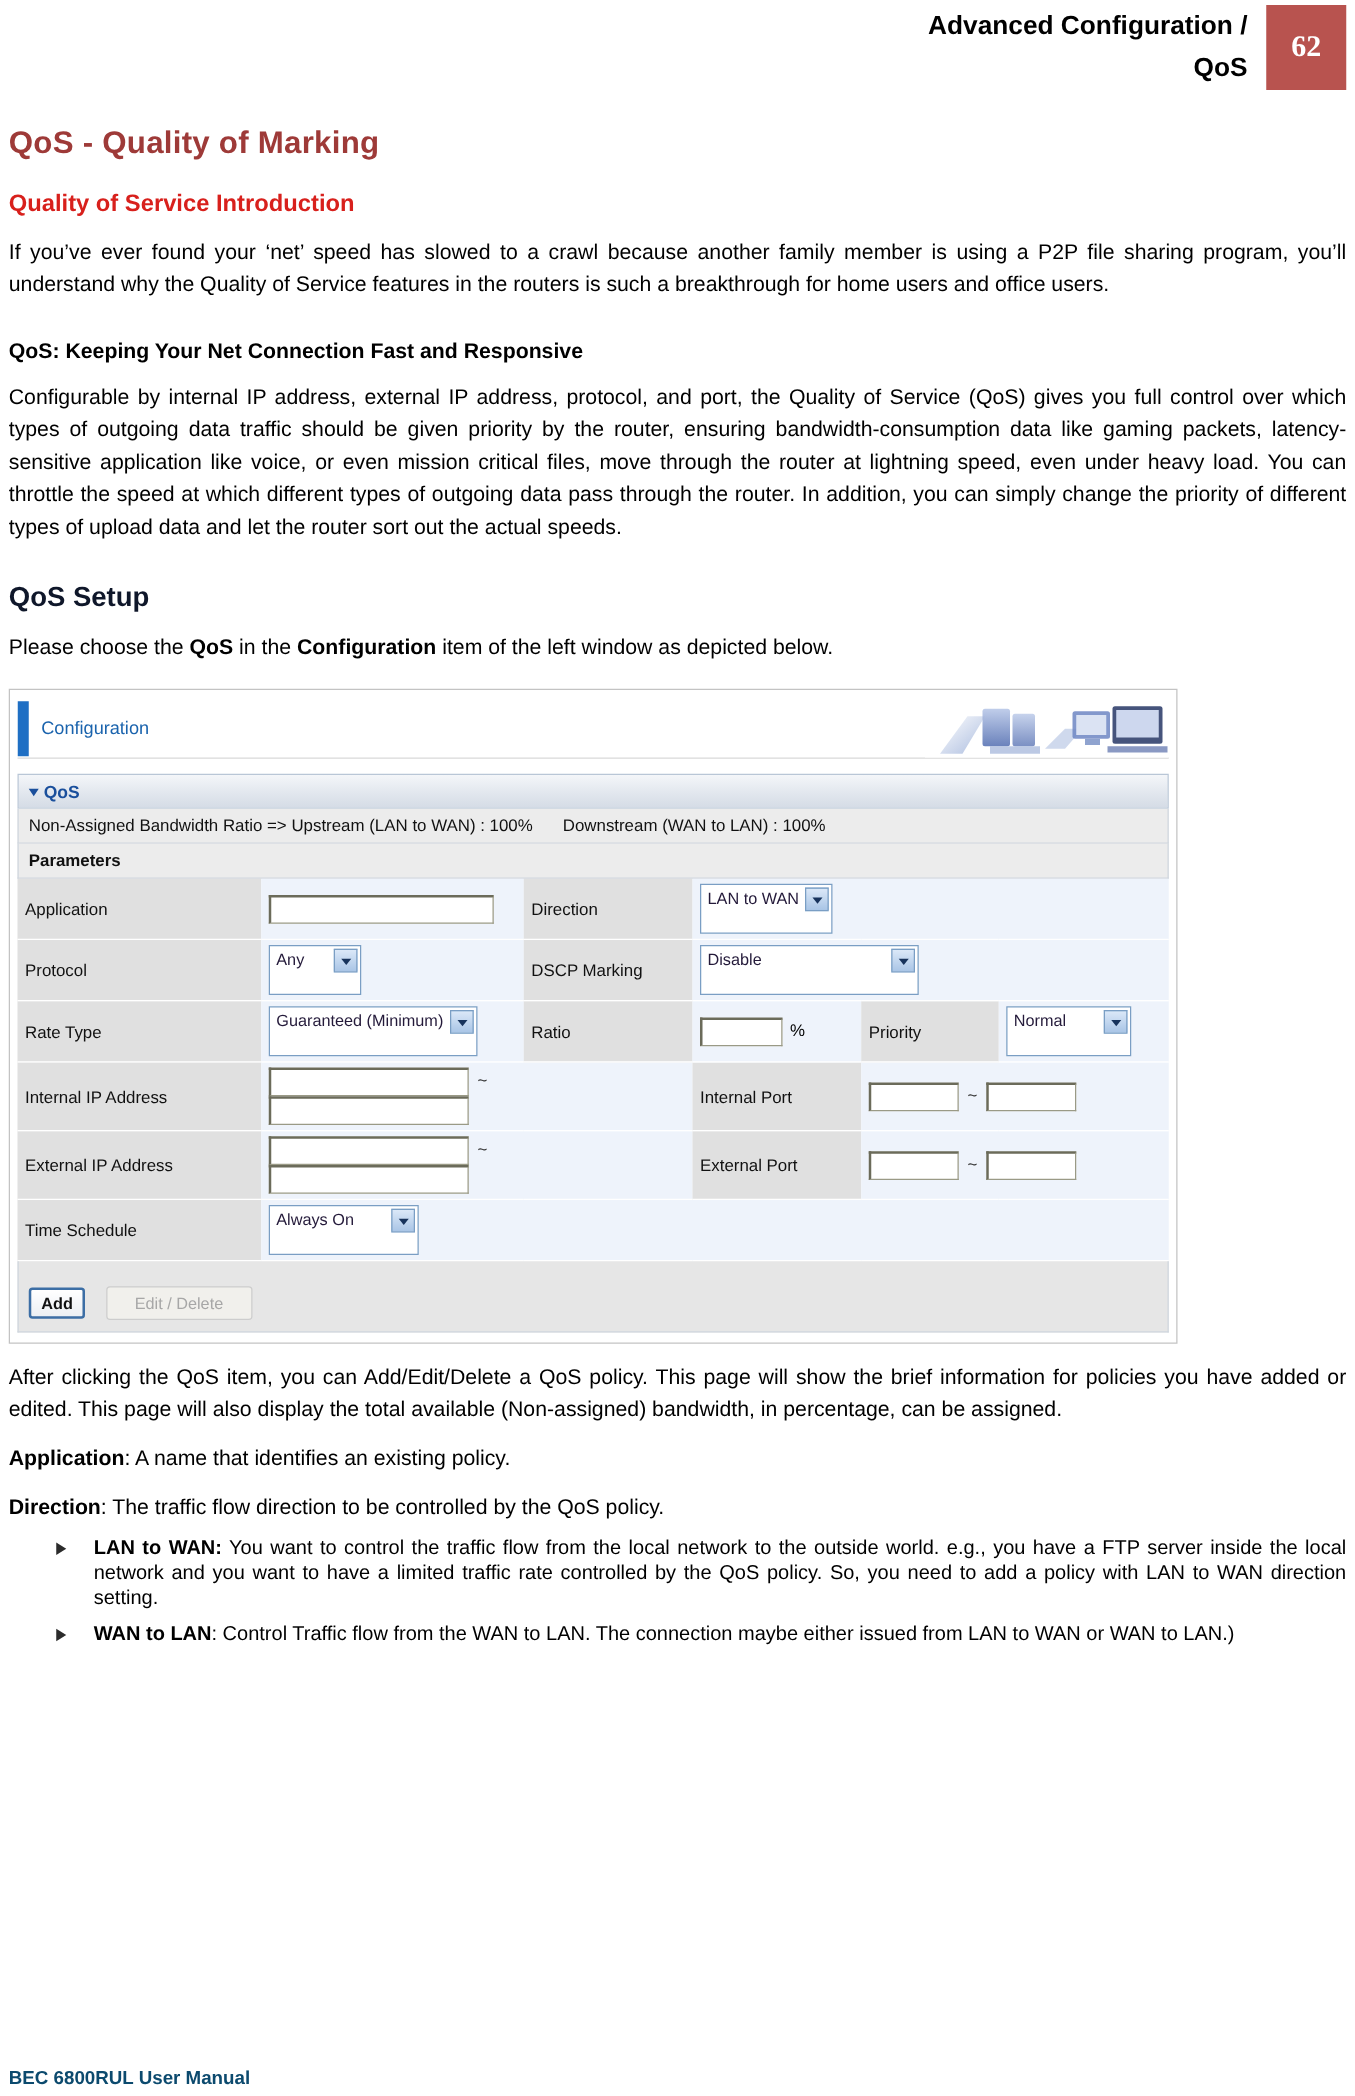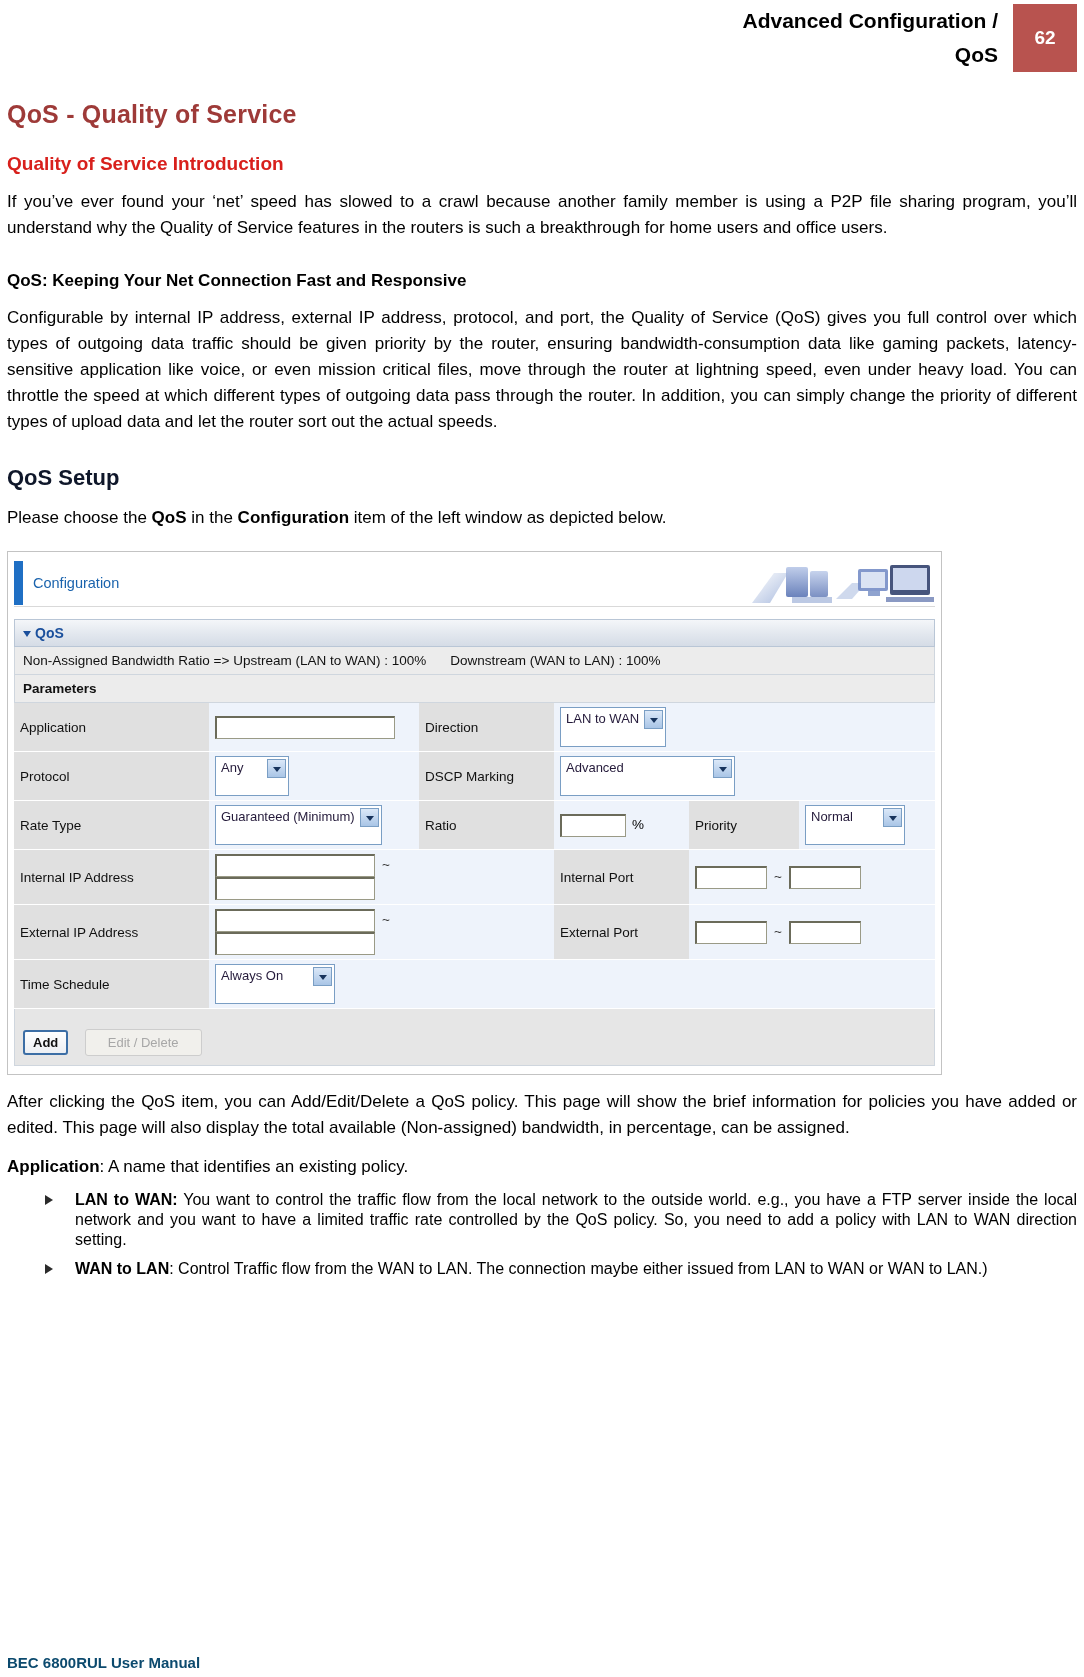--- a/index.html
+++ b/index.html
@@ -29,25 +29,26 @@
     line-height:34px;
     color:#000;
     white-space:pre-line;
   }
   .hdr-pagebox{
     position:absolute;
     right:7px; top:4px;
     width:64px; height:68px;
     background:#b8534f;
     color:#ffffff;
-    font-size:19px;
+    font-size:24px;
     font-weight:bold;
     display:flex;
     align-items:center;
     justify-content:center;
+    font-family:Liberation Serif, serif;
   }
 
   
   .content{ padding:0 7px 0 7px; }
 
   h1.sec-title{
     font-size:25px;
     font-weight:bold;
     color:#9e3a38;
     margin:22px 0 0 0;
@@ -276,21 +277,21 @@
 <body>
 
 <div class="page-header">
   <div class="hdr-title">Advanced Configuration /
 QoS</div>
   <div class="hdr-pagebox">62</div>
 </div>
 
 <div class="content">
 
-  <h1 class="sec-title">QoS - Quality of Service</h1>
+  <h1 class="sec-title">QoS - Quality of Marking</h1>
 
   <h2 class="sub-title">Quality of Service Introduction</h2>
 
   <p class="body">If you’ve ever found your ‘net’ speed has slowed to a crawl because another family member is using a P2P file sharing program, you’ll understand why the Quality of Service features in the routers is such a breakthrough for home users and office users.</p>
 
   <h2 class="sub-title dark">QoS: Keeping Your Net Connection Fast and Responsive</h2>
 
   <p class="body">Configurable by internal IP address, external IP address, protocol, and port, the Quality of Service (QoS) gives you full control over which types of outgoing data traffic should be given priority by the router, ensuring bandwidth-consumption data like gaming packets, latency-sensitive application like voice, or even mission critical files, move through the router at lightning speed, even under heavy load. You can throttle the speed at which different types of outgoing data pass through the router. In addition, you can simply change the priority of different types of upload data and let the router sort out the actual speeds.</p>
 
   <h2 class="setup-title">QoS Setup</h2>
@@ -354,21 +355,21 @@
         </td>
       </tr>
 
       <tr>
         <td class="lbl">Protocol</td>
         <td class="val">
           <span class="sel" style="width:74px"><span>Any</span><span class="arw"></span></span>
         </td>
         <td class="lbl2">DSCP Marking</td>
         <td class="val" colspan="3">
-          <span class="sel" style="width:175px"><span>Advanced</span><span class="arw"></span></span>
+          <span class="sel" style="width:175px"><span>Disable</span><span class="arw"></span></span>
         </td>
       </tr>
 
       <tr>
         <td class="lbl">Rate Type</td>
         <td class="val">
           <span class="sel"><span>Guaranteed (Minimum)</span><span class="arw"></span></span>
         </td>
         <td class="lbl2">Ratio</td>
         <td class="val" style="width:135px">
@@ -414,20 +415,21 @@
     <div class="btnrow">
       <span class="btn primary">Add</span>
       <span class="btn disabled">Edit / Delete</span>
     </div>
   </div>
 
   <p class="body">After clicking the QoS item, you can Add/Edit/Delete a QoS policy. This page will show the brief information for policies you have added or edited. This page will also display the total available (Non-assigned) bandwidth, in percentage, can be assigned.</p>
 
   <p class="body nojust tight"><b>Application</b><span>: A name that identifies an existing policy.</span></p>
 
+  <p class="body nojust tight"><b>Direction</b><span>: The traffic flow direction to be controlled by the QoS policy.</span></p>
 
 
   <ul class="arrows">
     <li>
       <span class="bullet"></span>
       <b>LAN to WAN:</b><span> You want to control the traffic flow from the local network to the outside world. e.g., you have a FTP server inside the local network and you want to have a limited traffic rate controlled by the QoS policy. So, you need to add a policy with LAN to WAN direction setting.</span>
     </li>
     <li>
       <span class="bullet"></span>
       <b>WAN to LAN</b><span>: Control Traffic flow from the WAN to LAN. The connection maybe either issued from LAN to WAN or WAN to LAN.)</span>

